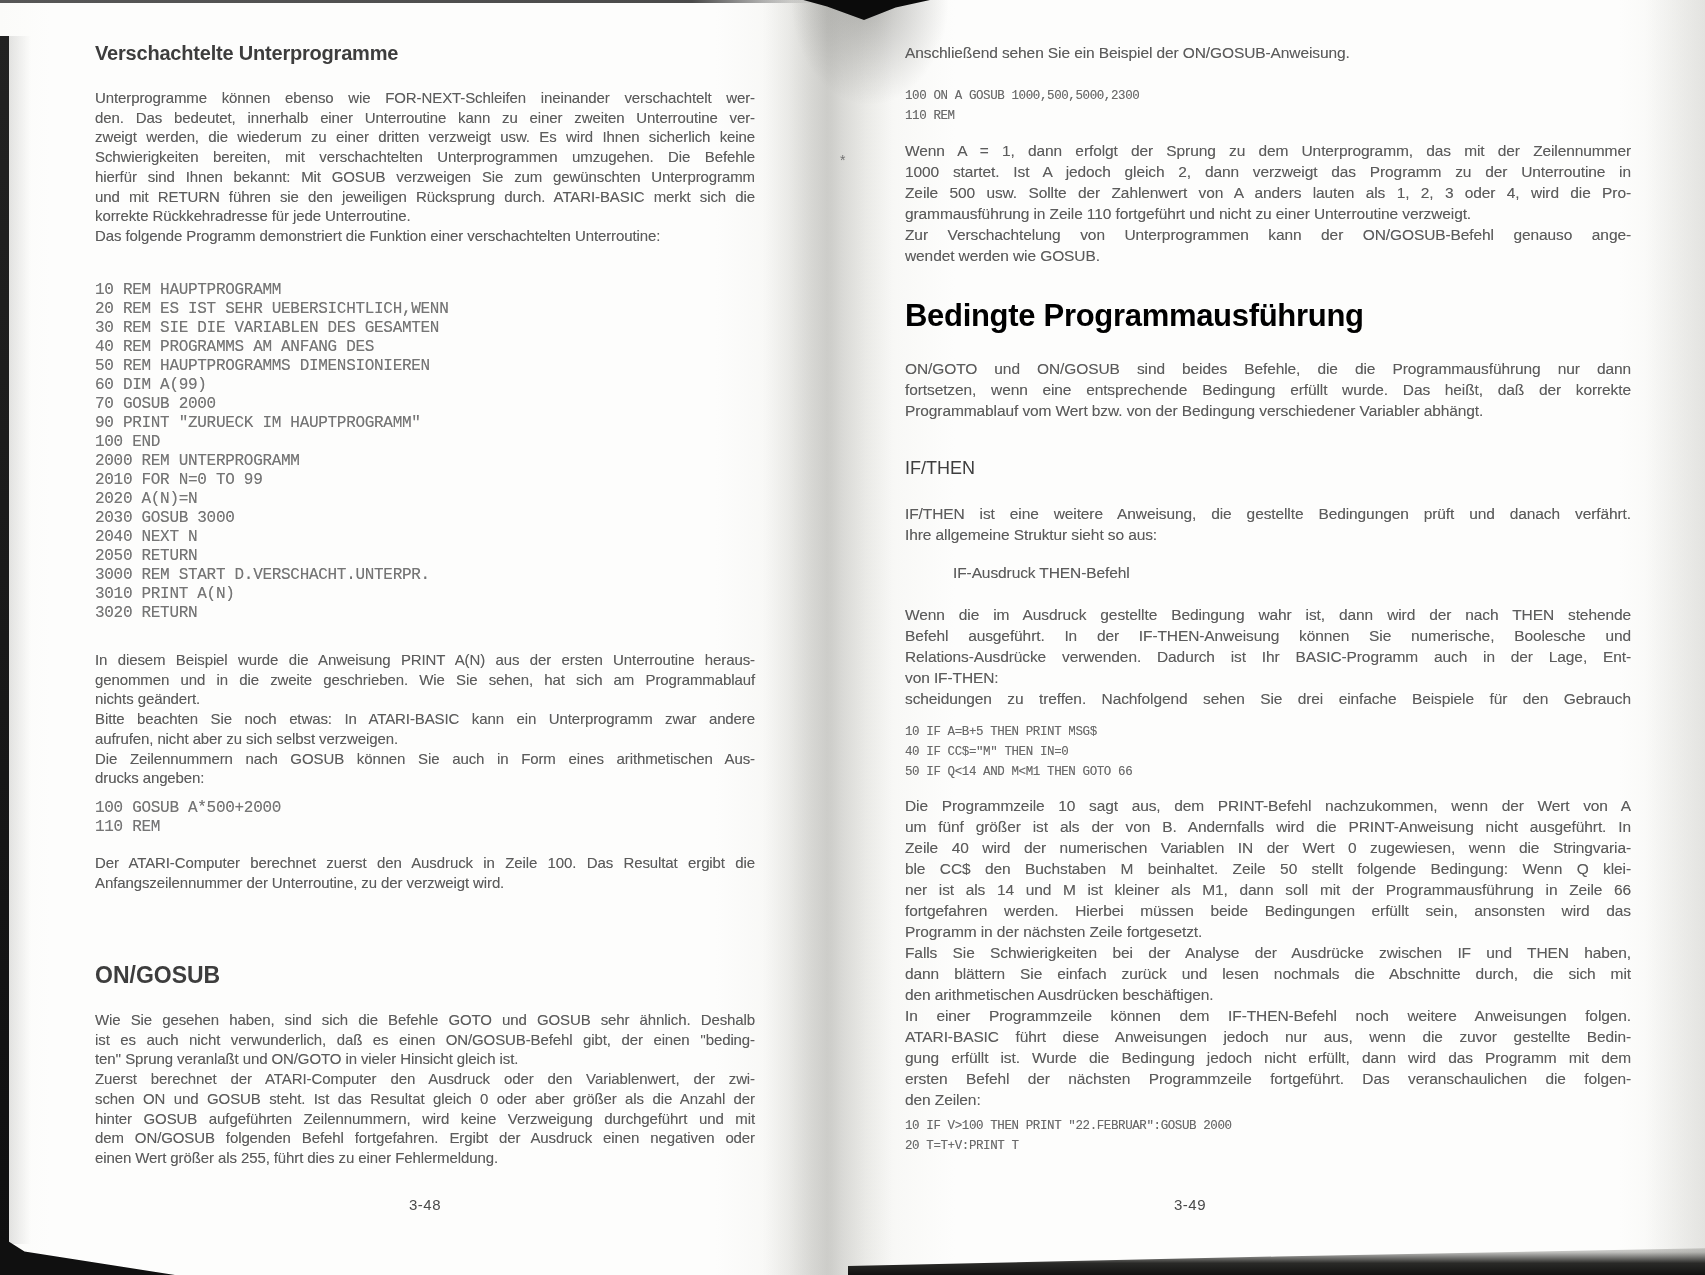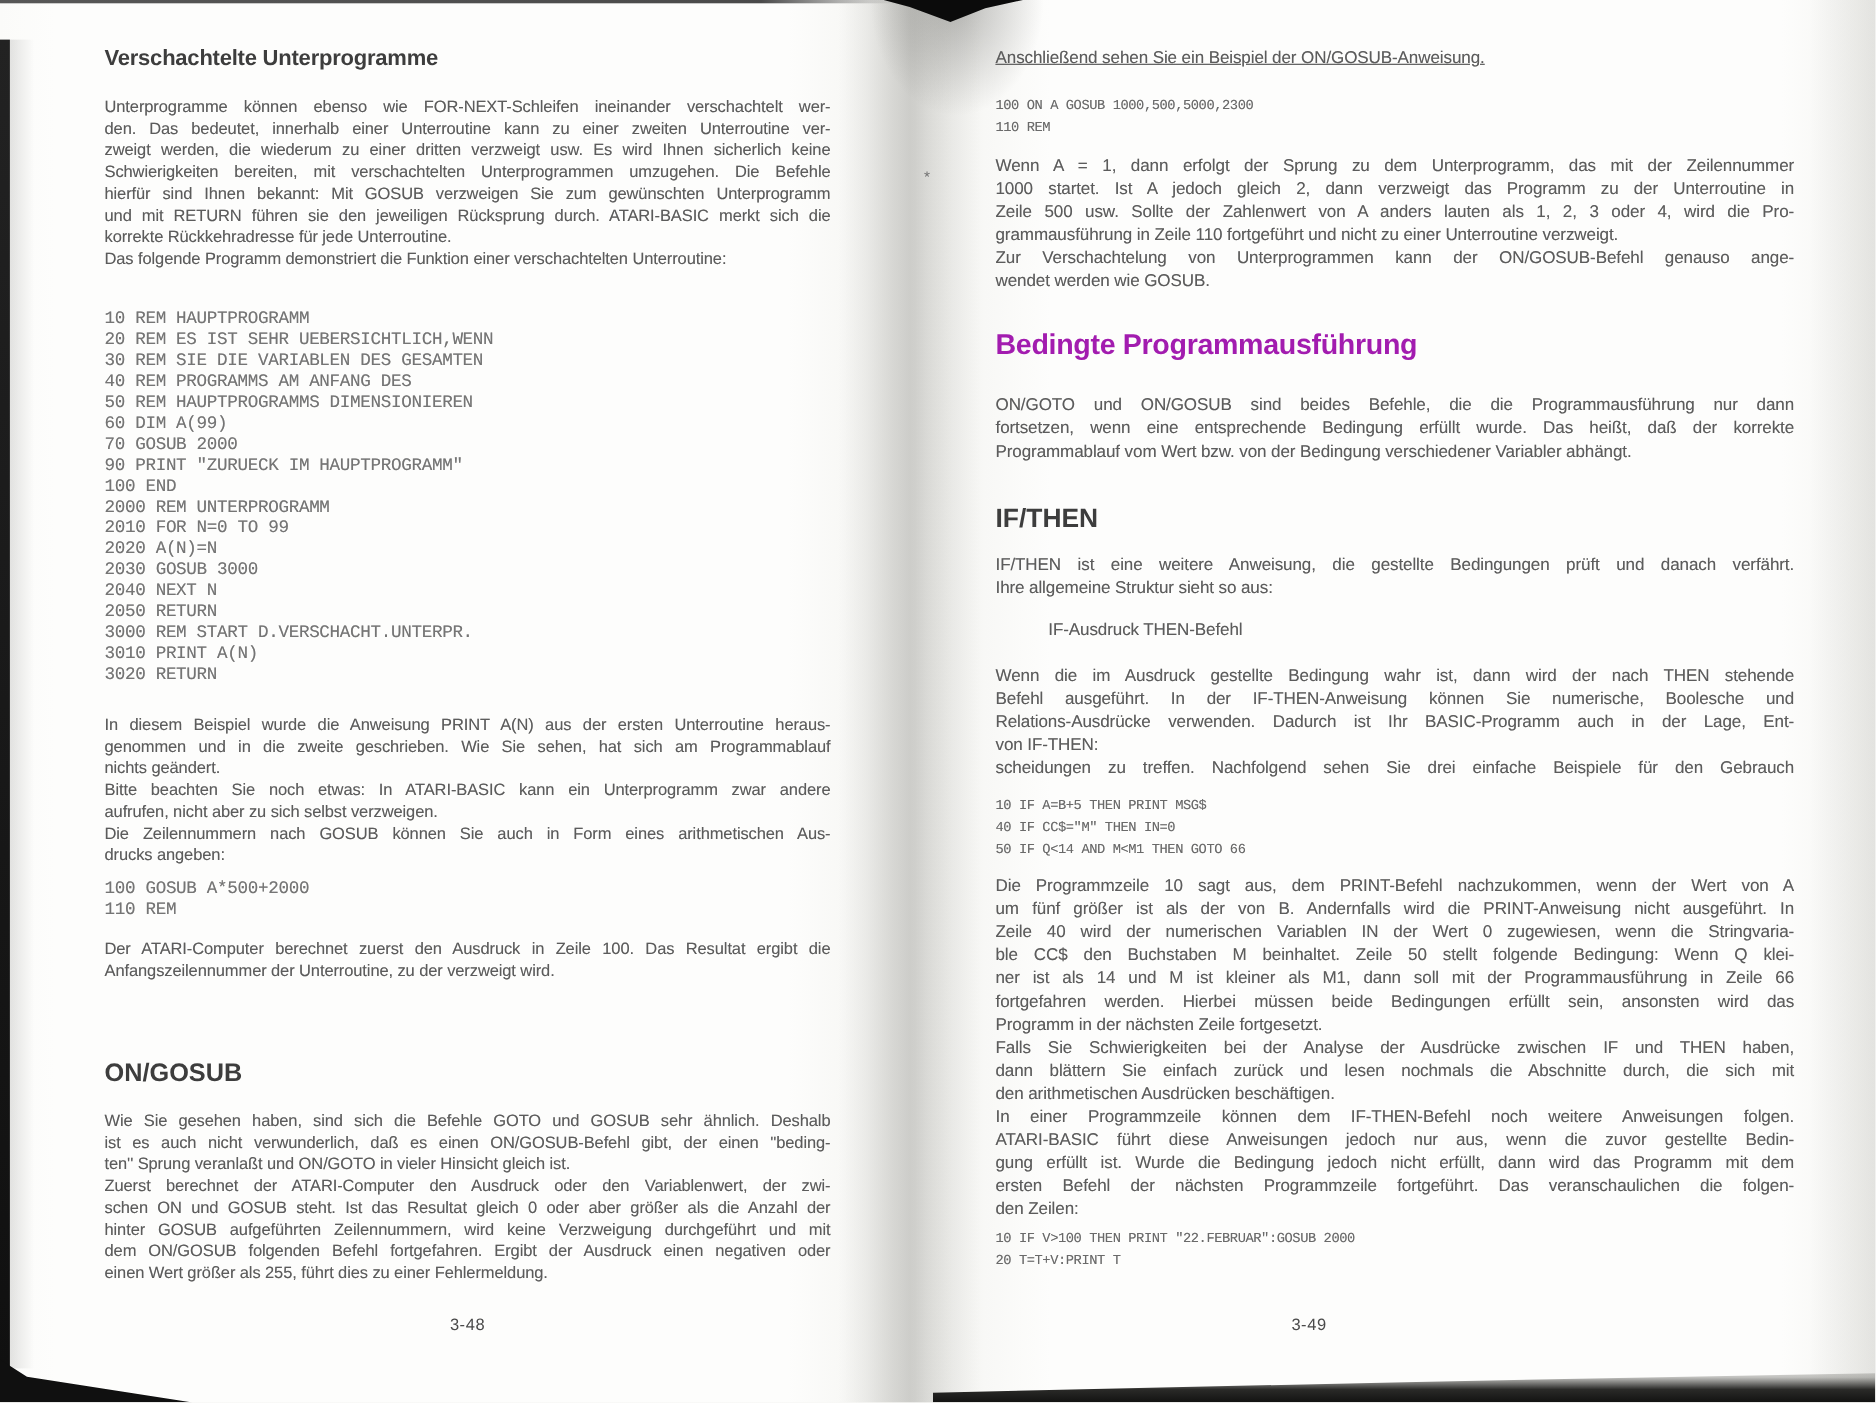--- a/index.html
+++ b/index.html
@@ -69,22 +69,22 @@
   .body-r{font-size:15.5px;line-height:21px;color:#5c5c5c;letter-spacing:-0.1px;
           text-shadow:0 0 .5px rgba(110,110,110,.5);}
   .code-l{font-family:"Liberation Mono","DejaVu Sans Mono",monospace;
           font-size:16px;line-height:19px;letter-spacing:-0.3px;color:#757575;
           text-shadow:0 0 .6px rgba(120,120,120,.55);}
   .code-r{font-family:"Liberation Mono","DejaVu Sans Mono",monospace;
           font-size:12.5px;line-height:20px;letter-spacing:-0.4px;color:#6a6a6a;
           text-shadow:0 0 .5px rgba(120,120,120,.5);}
   .h1 {font-size:20px;font-weight:bold;color:#3d3d3d;letter-spacing:-0.2px;}
   .h2 {font-size:23px;font-weight:bold;color:#3d3d3d;}
-  .h1r{font-size:26px;font-weight:bold;color:#a21caf;letter-spacing:-0.3px;}
-  .h3r{font-size:24px;font-weight:bold;color:#3d3d3d;}
+  .h1r{font-size:31px;font-weight:bold;color:#000000;letter-spacing:-0.3px;}
+  .h3r{font-size:18px;font-weight:normal;color:#3d3d3d;}
   .pageno{font-size:15px;color:#4a4a4a;text-align:center;letter-spacing:.5px;}
   .syntax{padding-left:48px;}
   .margin-mark{position:absolute;left:840px;top:152px;z-index:2;font-size:14px;color:#6f6f6f;}
 </style>
 </head>
 <body>
 
 <div class="spread">
 
   <div class="bg"></div>
@@ -163,21 +163,21 @@
         <div class="tline just">schen ON und GOSUB steht. Ist das Resultat gleich 0 oder aber größer als die Anzahl der</div>
         <div class="tline just">hinter GOSUB aufgeführten Zeilennummern, wird keine Verzweigung durchgeführt und mit</div>
         <div class="tline just">dem ON/GOSUB folgenden Befehl fortgefahren. Ergibt der Ausdruck einen negativen oder</div>
         <div class="tline">einen Wert größer als 255, führt dies zu einer Fehlermeldung.</div>
       </div>
 
     <div class="blk pageno" style="top:1196px;">3-48</div>
   </div>
 
   <div class="page-col" style="left:905px;width:726px;">
-    <div class="blk body-r" style="top:42px;text-decoration:underline;">
+    <div class="blk body-r" style="top:42px;">
         <div class="tline">Anschließend sehen Sie ein Beispiel der ON/GOSUB-Anweisung.</div>
       </div>
 
     <div class="blk code-r" style="top:86px;">
         <div class="cline">100 ON A GOSUB 1000,500,5000,2300</div>
         <div class="cline">110 REM</div>
       </div>
 
     <div class="blk body-r" style="top:140px;">
         <div class="tline just">Wenn A = 1, dann erfolgt der Sprung zu dem Unterprogramm, das mit der Zeilennummer</div>

